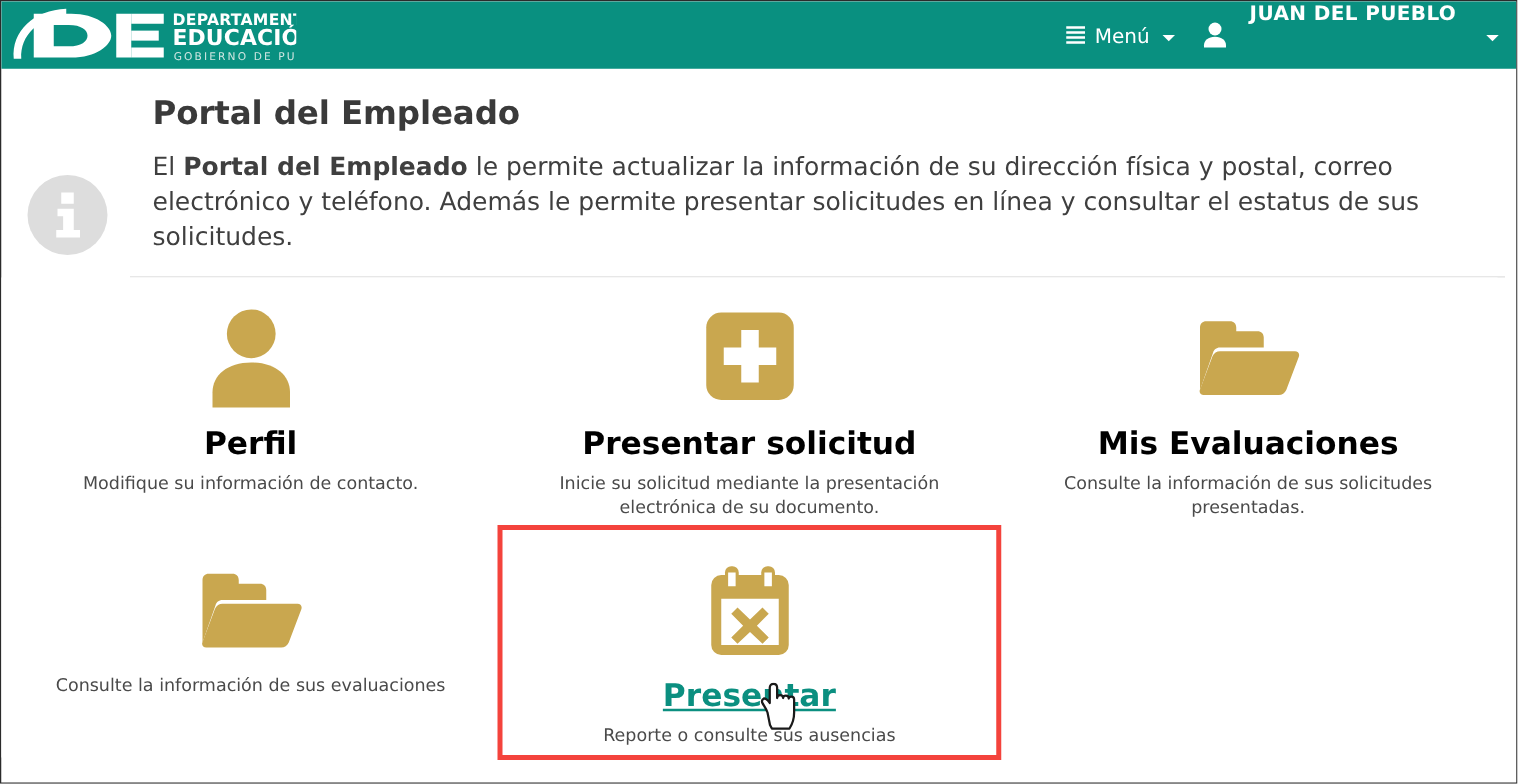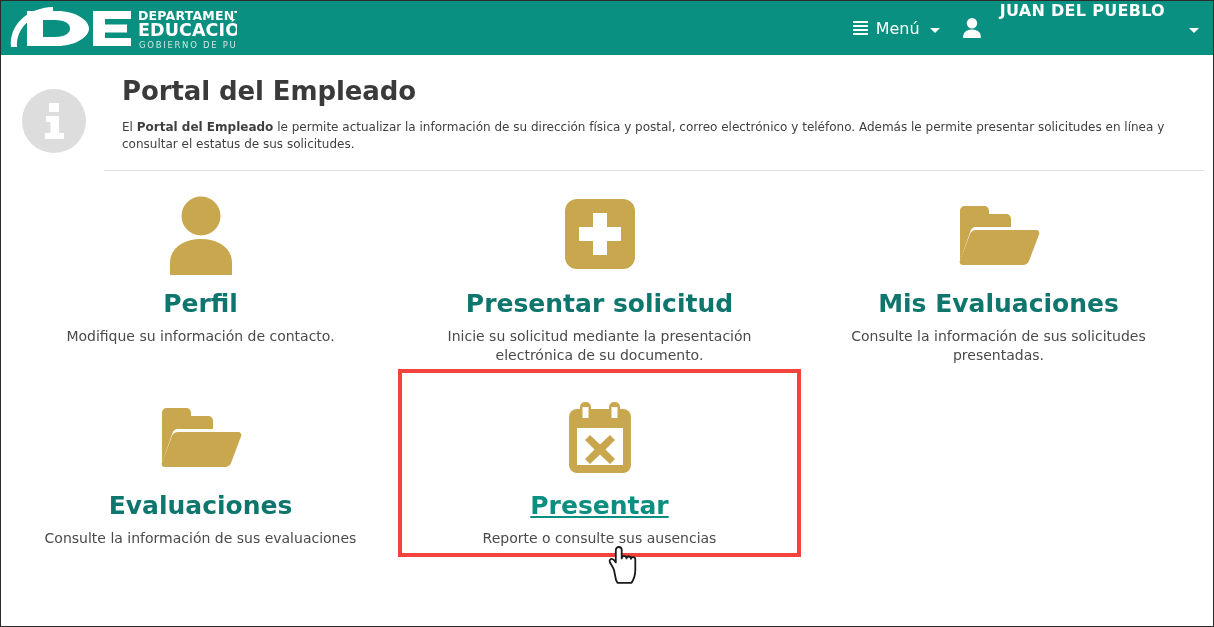--- a/index.html
+++ b/index.html
@@ -133,21 +133,21 @@
   }
   .page-title {
     font-size: 26px;
     font-weight: bold;
     color: #3a3a3a;
     margin: 6px 0 0 0;
     line-height: 1.25;
     letter-spacing: -0.1px;
   }
   .page-desc {
-    font-size: 12px;
+    font-size: 20px;
     color: #3f3f3f;
     line-height: 1.42;
     margin: 11px 0 0 0;
     max-width: 1085px;
   }
   .page-desc b { font-weight: bold; }
   .divider {
     height: 1px;
     background: #e0e0e0;
     margin: 17px 9px 0 103px;
@@ -172,21 +172,21 @@
   .tile.row2 { padding-top: 24px; }
   .tile-icon {
     height: 86px;
     display: flex;
     align-items: center;
     justify-content: center;
   }
   .tile-title {
     font-size: 25px;
     font-weight: bold;
-    color: #0f766e;
+    color: #000000;
     margin-top: 10px;
     line-height: 1.2;
   }
   .tile-title.link {
     color: #0b8f80;
     text-decoration: underline;
   }
   .tile-desc {
     font-size: 14px;
     color: #4a4a4a;
@@ -316,21 +316,20 @@
       <div class="tile-desc">Consulte la información de sus solicitudes presentadas.</div>
     </div>
 
     <div class="tile row2">
       <div class="tile-icon">
         <svg width="82" height="62" viewBox="0 0 82 62">
           <path d="M2 6 C2 3 4 1 7 1 L26 1 C29 1 31 3 31 6 L31 9 L48 9 C51 9 53 11 53 14 L53 22 L18 22 C15 22 13 24 12.5 26 L2 56 Z" fill="#c9a74f"></path>
           <path d="M18 25 L78 25 C80.5 25 82 27 81 29.5 L71 56 C70 58.5 67.5 60 65 60 L5 60 C2.5 60 1 58 2 55.5 L12 29 C13 26.5 15.5 25 18 25 Z" fill="#c9a74f"></path>
         </svg>
       </div>
-      <div class="tile-title">Evaluaciones</div>
       <div class="tile-desc">Consulte la información de sus evaluaciones</div>
     </div>
 
     <div class="tile row2 highlight">
       <div class="tile-icon">
         <svg width="66" height="74" viewBox="0 0 66 74">
           <rect x="13" y="1" width="11" height="17" rx="5" ry="5" fill="#c9a74f"></rect>
           <rect x="42" y="1" width="11" height="17" rx="5" ry="5" fill="#c9a74f"></rect>
           <rect x="2" y="8" width="62" height="64" rx="8" ry="8" fill="#c9a74f"></rect>
           <rect x="10" y="27" width="46" height="37" fill="#ffffff"></rect>

